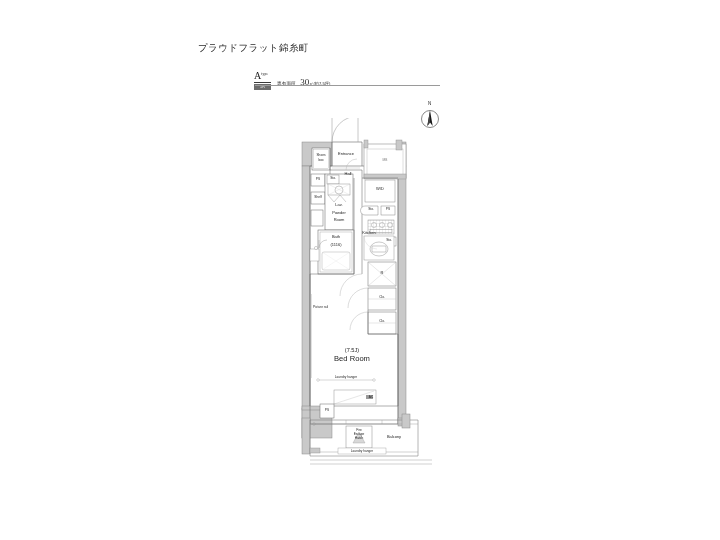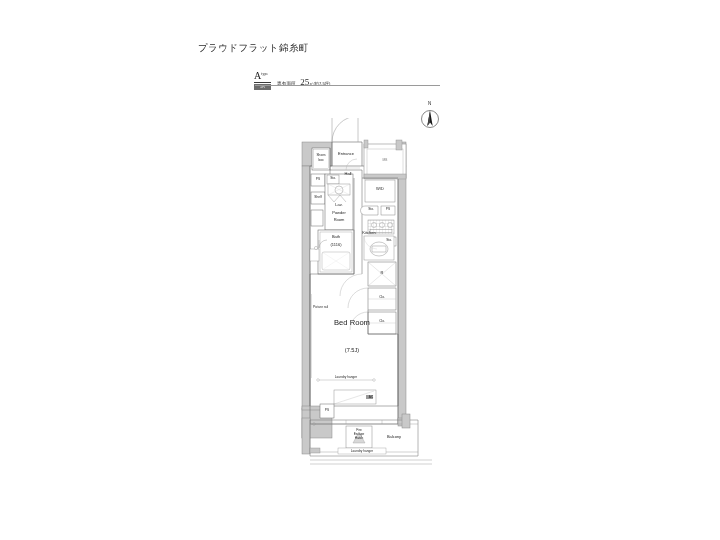--- a/index.html
+++ b/index.html
@@ -67,21 +67,21 @@
   <div class="title">プラウドフラット錦糸町</div>
 
   <div class="badge">
     <div class="badge-a"><span>A</span><span class="sub">type</span></div>
     <div class="badge-ul"></div>
     <div class="badge-plan">1R</div>
   </div>
 
   <div class="area-line">
     <span class="area-label">専有面積</span>
-    <span class="area-num">25</span><span class="area-unit">㎡</span><span class="area-paren">(約7.5坪)</span>
+    <span class="area-num">30</span><span class="area-unit">㎡</span><span class="area-paren">(約7.5坪)</span>
   </div>
 
   <div class="hdr-rule"></div>
 
   <div class="compass">
     <div class="n">N</div>
     <svg width="22" height="24" viewBox="0 0 22 24">
       <circle cx="11" cy="12" r="8.5" fill="#ffffff" stroke="#6a6a6a" stroke-width="0.8"></circle>
       <polygon points="11,3.5 8.3,19 11,15.5 13.7,19" fill="#1a1a1a"></polygon>
       <polygon points="11,3.5 11,15.5 8.3,19" fill="#444"></polygon>
@@ -347,21 +347,21 @@
 
     <div class="t sm c" style="left:83px;top:112px;">Kitchen</div>
     <div class="t xs c" style="left:85px;top:89px;">Sto.</div>
     <div class="t xs c" style="left:102px;top:89px;">PS</div>
     <div class="t xs c" style="left:103px;top:120px;">Sto.</div>
     <div class="t sm c" style="left:96px;top:152px;">R</div>
     <div class="t xs c" style="left:96px;top:177px;">Clo.</div>
     <div class="t xs c" style="left:96px;top:201px;">Clo.</div>
 
     <div class="t xs" style="left:27px;top:187px;">Picture rail</div>
-    <div class="t lg c" style="left:66px;top:200px;">Bed Room</div>
+    <div class="t lg c" style="left:66px;top:236px;">Bed Room</div>
     <div class="t md c" style="left:66px;top:229px;">(7.5J)</div>
     <div class="t xs c" style="left:60px;top:257px;">Laundry hanger</div>
     <div class="t xs c" style="left:85px;top:277px;">AC</div>
     <div class="t xs c" style="left:41px;top:290px;">PS</div>
 
     <div class="t sm c" style="left:108px;top:316px;">Balcony</div>
     <div class="t xs c" style="left:73px;top:310px;">Fire</div>
     <div class="t xs c" style="left:73px;top:314px;">Escape</div>
     <div class="t xs c" style="left:73px;top:318px;">Hatch</div>
     <div class="t xs c" style="left:76px;top:331px;">Laundry hanger</div>

